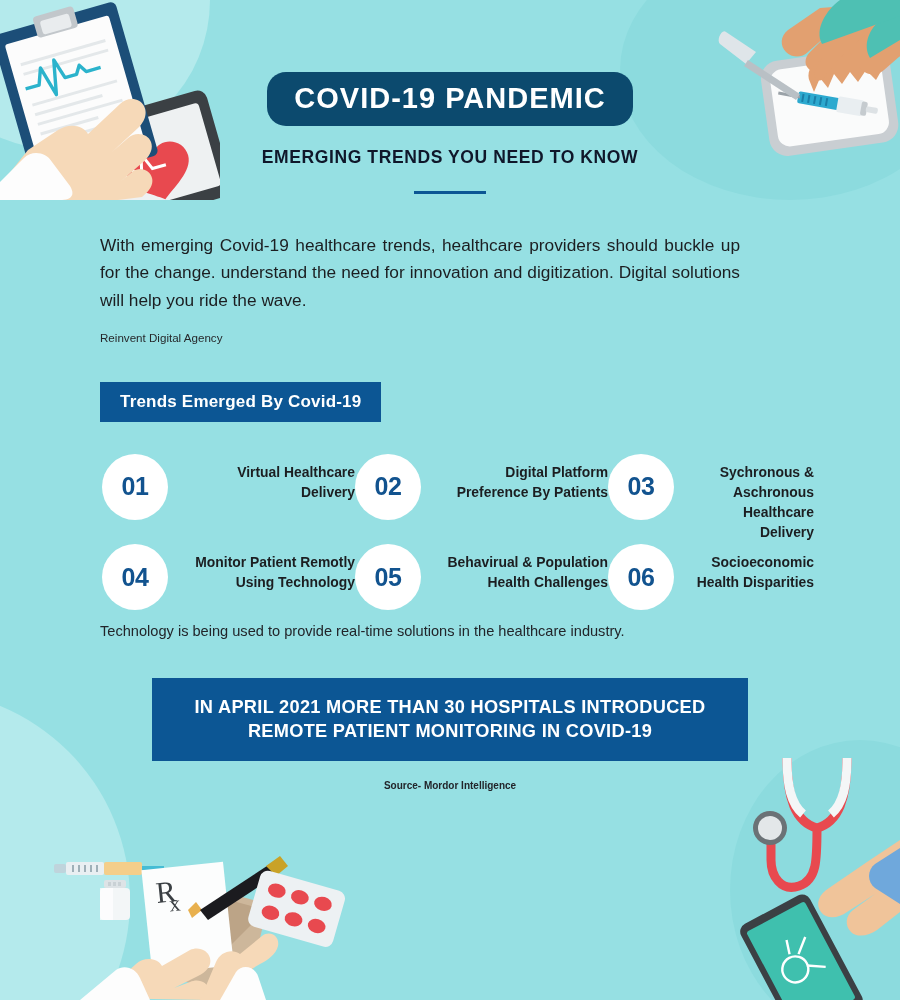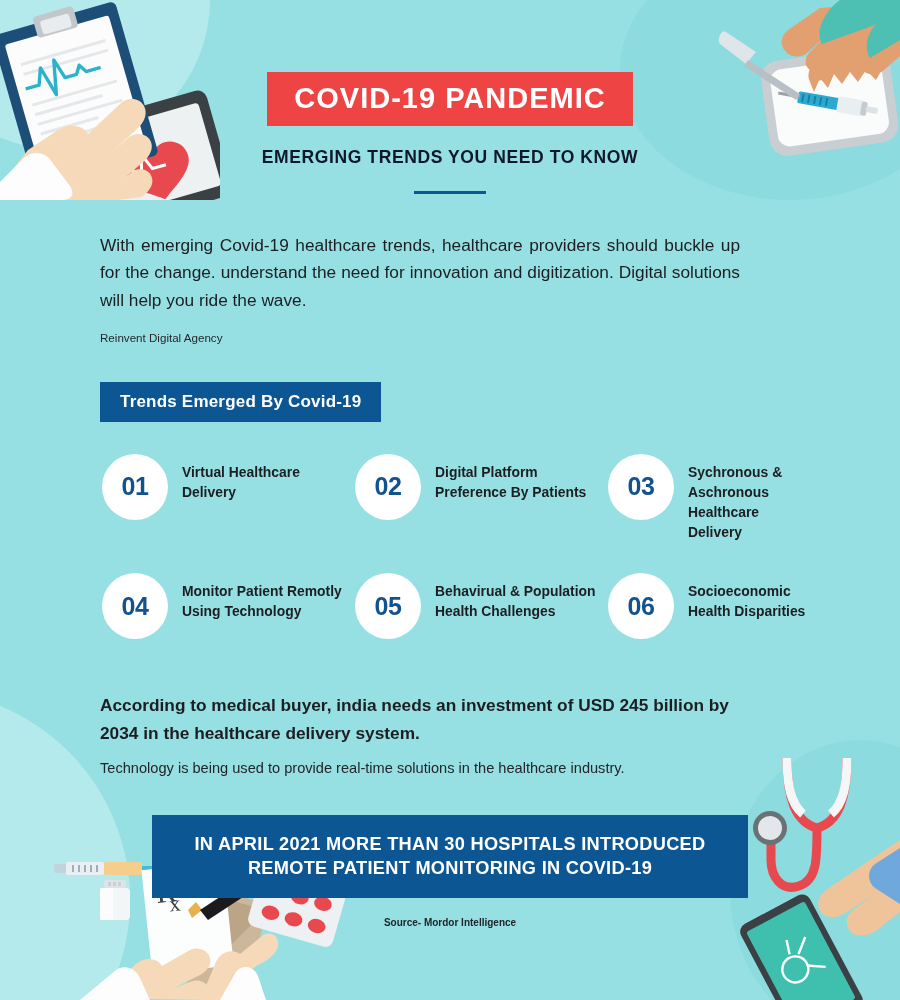--- a/index.html
+++ b/index.html
@@ -44,27 +44,28 @@
   .content {
     position: relative;
     z-index: 5;
     padding: 0 100px;
   }
 
   .title-wrap { text-align: center; padding-top: 72px; }
 
   .title-bar {
     display: inline-block;
-    background: #ef4444;
+    background: #0c4a6e;
     color: #ffffff;
     font-size: 29px;
     font-weight: bold;
     letter-spacing: 1.0px;
     padding: 12px 27px 13px 27px;
     line-height: 1;
+    border-radius: 19px;
   }
 
   .subtitle {
     margin-top: 21px;
     color: #0f172a;
     font-size: 17.5px;
     font-weight: bold;
     letter-spacing: 0.6px;
   }
 
@@ -102,23 +103,23 @@
     padding: 11px 20px 12px 20px;
     line-height: 1;
     letter-spacing: 0.2px;
   }
 
   
   .trend-grid {
     margin-top: 30px;
     display: grid;
     grid-template-columns: 253px 253px 1fr;
-    row-gap: 29px;
     width: 712px;
     margin-left: 2px;
+    text-align: right;
   }
 
   .trend-item {
     display: flex;
     align-items: flex-start;
   }
 
   .trend-badge {
     flex: 0 0 auto;
     width: 66px;
@@ -381,20 +382,19 @@
       <div class="trend-item">
         <div class="trend-badge">05</div>
         <div class="trend-label">Behavirual &amp; Population Health Challenges</div>
       </div>
       <div class="trend-item wide">
         <div class="trend-badge">06</div>
         <div class="trend-label">Socioeconomic Health Disparities</div>
       </div>
     </div>
 
-    <div class="stat-head">According to medical buyer, india needs an investment of USD 245 billion by 2034 in the healthcare delivery system.</div>
     <div class="stat-sub">Technology is being used to provide real-time solutions in the healthcare industry.</div>
 
     <div class="highlight-band">IN APRIL 2021 MORE THAN 30 HOSPITALS INTRODUCED REMOTE PATIENT MONITORING IN COVID-19</div>
     <div class="source-line">Source- Mordor Intelligence</div>
 
   </div>
 </div>
 
 </body></html>

